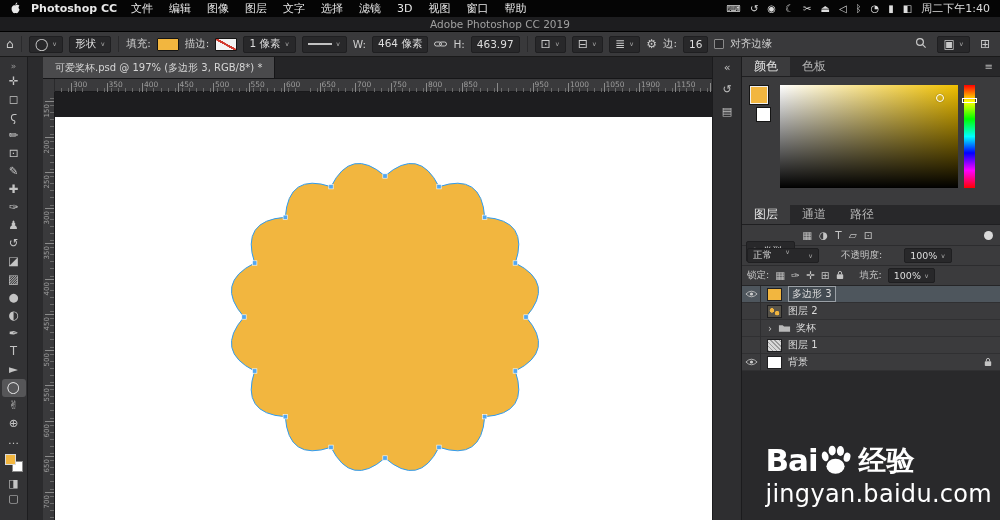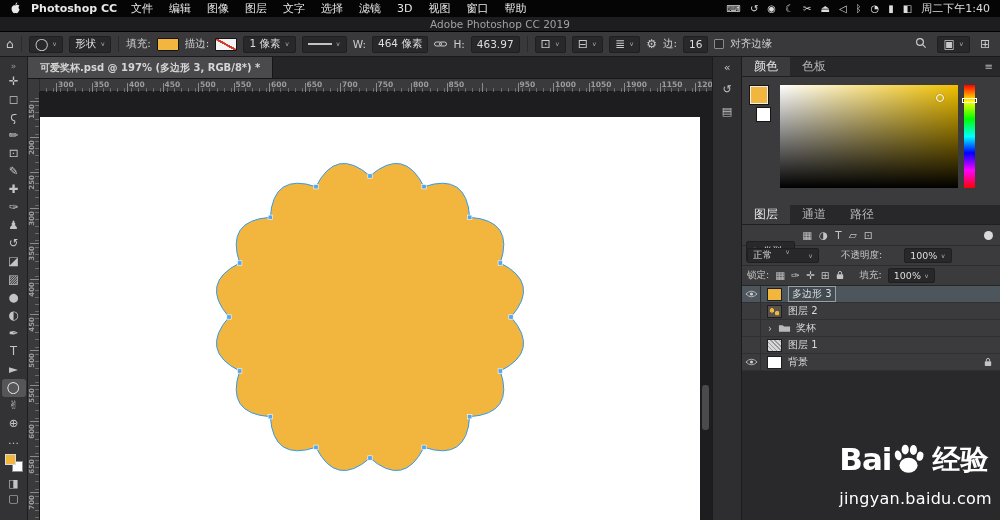--- a/index.html
+++ b/index.html
@@ -49,21 +49,21 @@
   #tool-list{display:flex;flex-direction:column;align-items:center;}
   .tool{width:24px;height:18px;display:flex;align-items:center;justify-content:center;
     color:#c4c4c4;font-size:11.5px;border-radius:3px;line-height:1;}
   .tool.selected{background:#565658;color:#ffffff;}
   .tb-extra{color:#c4c4c4;font-size:11px;height:15px;display:flex;align-items:center;}
   .swatch-stack{position:relative;width:20px;height:20px;margin:5px 0 3px;}
   .swatch-stack .bgc2{position:absolute;right:1px;bottom:1px;width:11px;height:11px;background:#fff;border:1px solid #8a8a8a;}
   .swatch-stack .fgc2{position:absolute;left:1px;top:1px;width:11px;height:11px;background:#F2B63F;border:1px solid #dadada;}
 
   
-  .center{position:absolute;left:28px;top:0;width:684px;height:463px;font-weight:bold;}
+  .center{position:absolute;left:43px;top:0;width:684px;height:463px;}
   .tabbar{position:absolute;left:0;top:0;width:684px;height:22px;background:#252527;
     border-bottom:1px solid #161618;display:flex;align-items:flex-end;}
   .doctab{height:21px;background:#4a4a4c;color:#d6d6d6;font-size:10px;display:flex;
     align-items:center;padding:0 12px;border-right:1px solid #161618;white-space:nowrap;}
   .rulers-h{position:absolute;left:0;top:22px;width:684px;height:13px;background:#3a3a3c;
     border-bottom:1px solid #19191b;}
   .ruler-corner{position:absolute;left:0;top:0;width:12px;height:13px;background:#3a3a3c;
     border-right:1px solid #2a2a2c;z-index:2;}
   #hruler{position:absolute;left:12px;top:0;right:0;height:13px;overflow:hidden;}
   #hruler .fine{position:absolute;left:0;bottom:0;width:100%;height:4px;
@@ -135,21 +135,21 @@
   .lname.editing{border:1px solid #9aa0a6;padding:0 3px;background:#434b52;}
   .disc{width:10px;text-align:center;color:#bdbdbd;font-size:10px;margin-left:4px;}
   .folder-ic{margin:0 5px 0 3px;display:flex;}
   .row-lock{margin-left:auto;margin-right:8px;display:flex;}
   .panel-empty{position:relative;height:149px;background:#29292b;}
   .watermark{position:absolute;right:8px;bottom:12px;color:#ffffff;}
   .wm-logo{display:flex;align-items:center;font-weight:bold;font-size:31px;line-height:1;}
   .wm-logo .lat{letter-spacing:-1px;}
   .wm-paw{margin:0 2px 0 1px;display:flex;}
   .wm-logo .cn{font-size:28px;margin-left:5px;}
-  .wm-url{font-size:16px;margin-top:13px;letter-spacing:.3px;}
+  .wm-url{font-size:24px;margin-top:3px;letter-spacing:.3px;}
 </style>
 </head>
 <body>
 
 <div class="app">
 
   <div class="menubar">
     <span class="apple-wrap">
       <svg width="11" height="13" viewBox="0 0 14 16">
           <path fill="#e8e8e8" d="M7 4 C9 2.5 11 3 12 4.5 C10.5 5.5 10.5 8 12.2 9.2 C11.5 11.5 10 14 8.3 14 C7.5 13.6 6.5 13.6 5.7 14 C4 14 2.2 11.2 2 8.8 C1.8 6.3 3.5 4 5.5 4 C6 4 6.6 4.2 7 4 Z M7 3.6 C6.8 2.2 7.8 0.8 9.2 0.5 C9.4 2 8.3 3.4 7 3.6 Z"></path>

